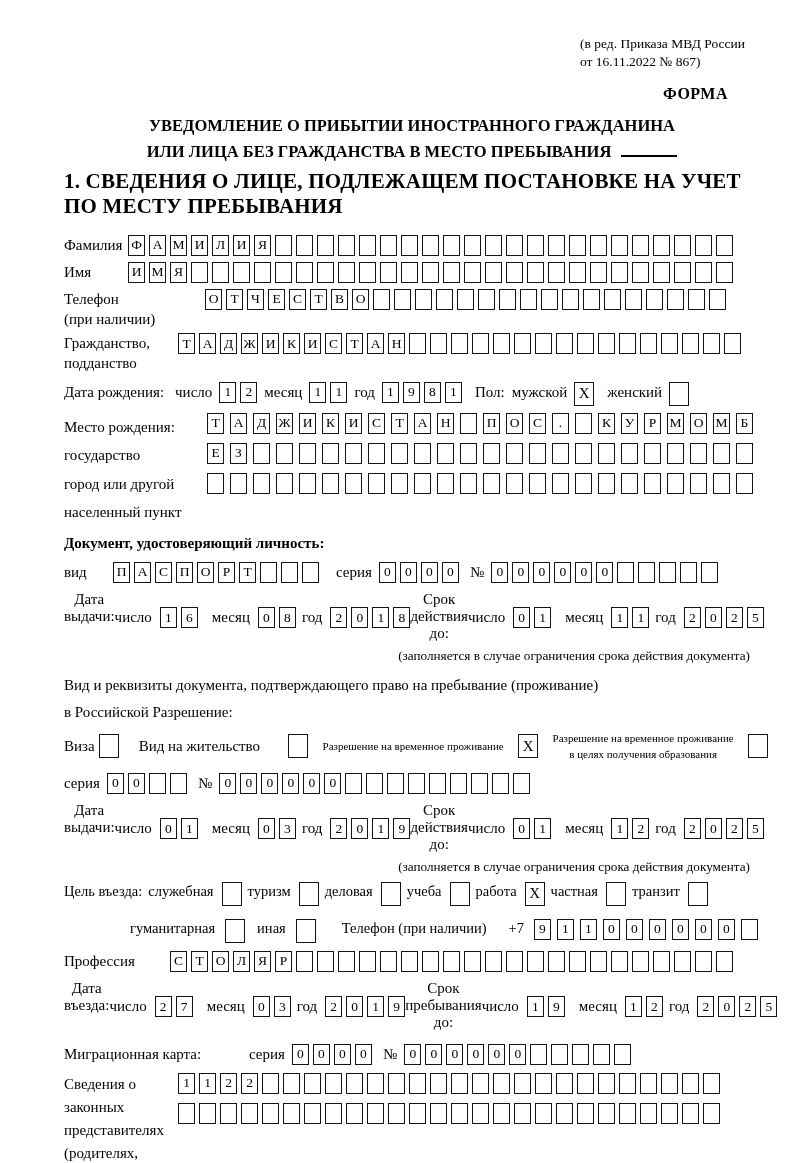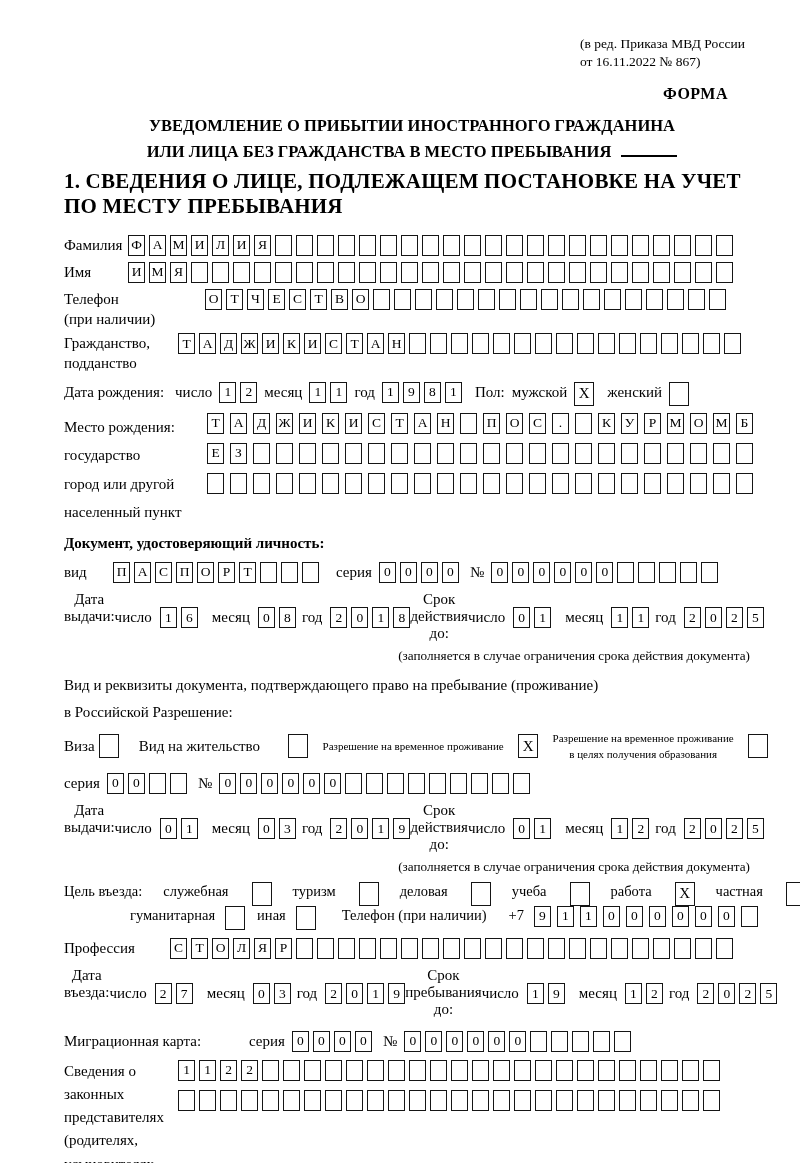--- a/index.html
+++ b/index.html
@@ -483,39 +483,39 @@
             <span class="cell">2</span>
             <span class="cell">0</span>
             <span class="cell">2</span>
             <span class="cell">5</span>
           </span>
       </div>
     </div>
   </div>
   <div class="note">(заполняется в случае ограничения срока действия документа)</div>
 
-  <div class="frow inline-gap purpose" style="margin-top:7px; gap:21px">
+  <div class="frow inline-gap purpose" style="margin-top:7px; gap:6px">
     <span class="flabel purpose">Цель въезда:</span>
     <span class="flabel purpose">служебная</span>
     <span class="cell checkbox"></span>
     <span class="flabel purpose">туризм</span>
     <span class="cell checkbox"></span>
     <span class="flabel purpose">деловая</span>
     <span class="cell checkbox"></span>
     <span class="flabel purpose">учеба</span>
     <span class="cell checkbox"></span>
     <span class="flabel purpose">работа</span>
     <span class="cell checkbox">X</span>
     <span class="flabel purpose">частная</span>
     <span class="cell checkbox"></span>
     <span class="flabel purpose">транзит</span>
     <span class="cell checkbox"></span>
   </div>
 
-  <div class="frow inline-gap purpose" style="margin-top:0; margin-left:66px; gap:8px">
+  <div class="frow inline-gap purpose" style="margin-top:13px; margin-left:66px; gap:8px">
     <span class="flabel purpose">гуманитарная</span>
     <span class="cell checkbox"></span>
     <span class="flabel purpose" style="margin-left:4px">иная</span>
     <span class="cell checkbox"></span>
     <span class="flabel purpose" style="margin-left:18px">Телефон (при наличии)</span>
     <span class="flabel purpose" style="margin-left:14px">+7</span>
     <span class="cells">
         <span class="cell">9</span>
         <span class="cell">1</span>
         <span class="cell">1</span>

